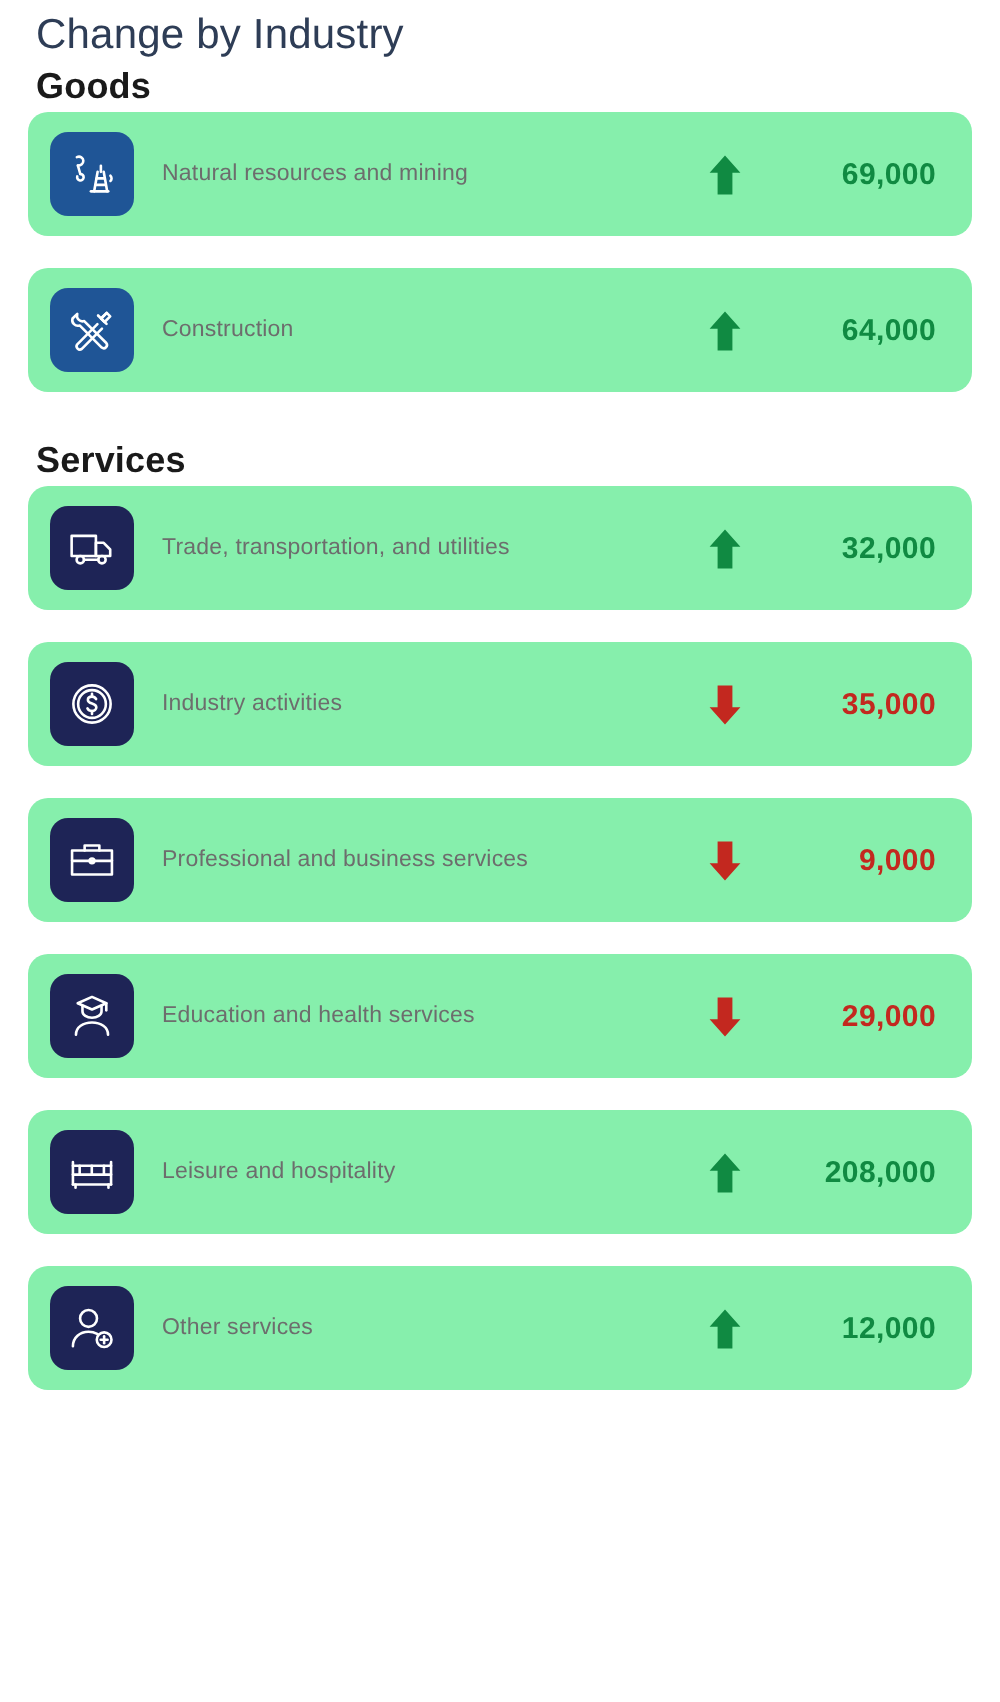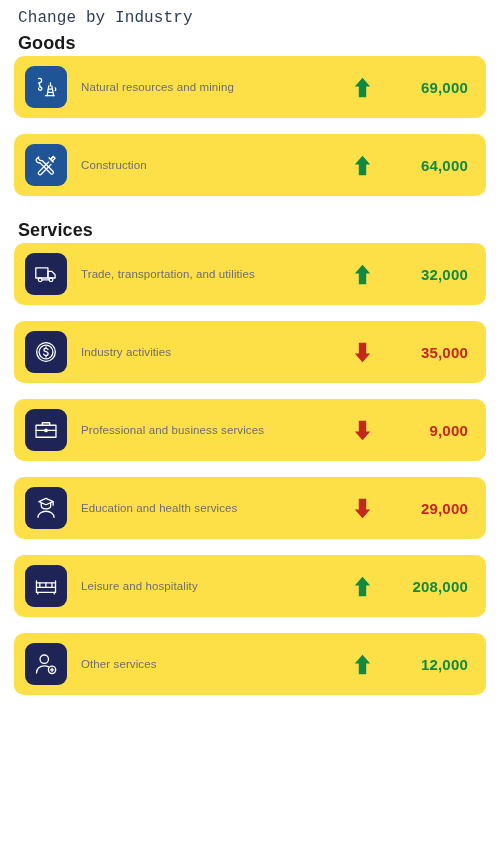--- a/index.html
+++ b/index.html
@@ -15,44 +15,43 @@
     overflow: hidden;
   }
   .page {
     width: 500px;
     height: 851px;
     box-sizing: border-box;
     padding: 0 14px;
     position: relative;
   }
   .page-title {
-    font-size: 16px;
+    font-size: 21px;
     color: #2e3d56;
     font-weight: 400;
     letter-spacing: 0.1px;
     margin: 0;
     padding: 7px 0 0 4px;
     line-height: 22px;
-    font-family: Liberation Mono, monospace;
   }
   .group-heading {
     font-size: 18px;
     font-weight: bold;
     color: #1a1a1a;
     padding: 6px 0 5px 4px;
     line-height: 16px;
     letter-spacing: 0.1px;
   }
   .group-heading.services {
     padding-top: 10px;
   }
   .row-card {
     display: flex;
     align-items: center;
-    background: #fde047;
+    background: #86efac;
     border-radius: 10px;
     height: 62px;
     margin-bottom: 16px;
     padding: 0 18px 0 11px;
     box-sizing: border-box;
   }
   .icon-tile {
     width: 42px;
     height: 42px;
     min-width: 42px;

